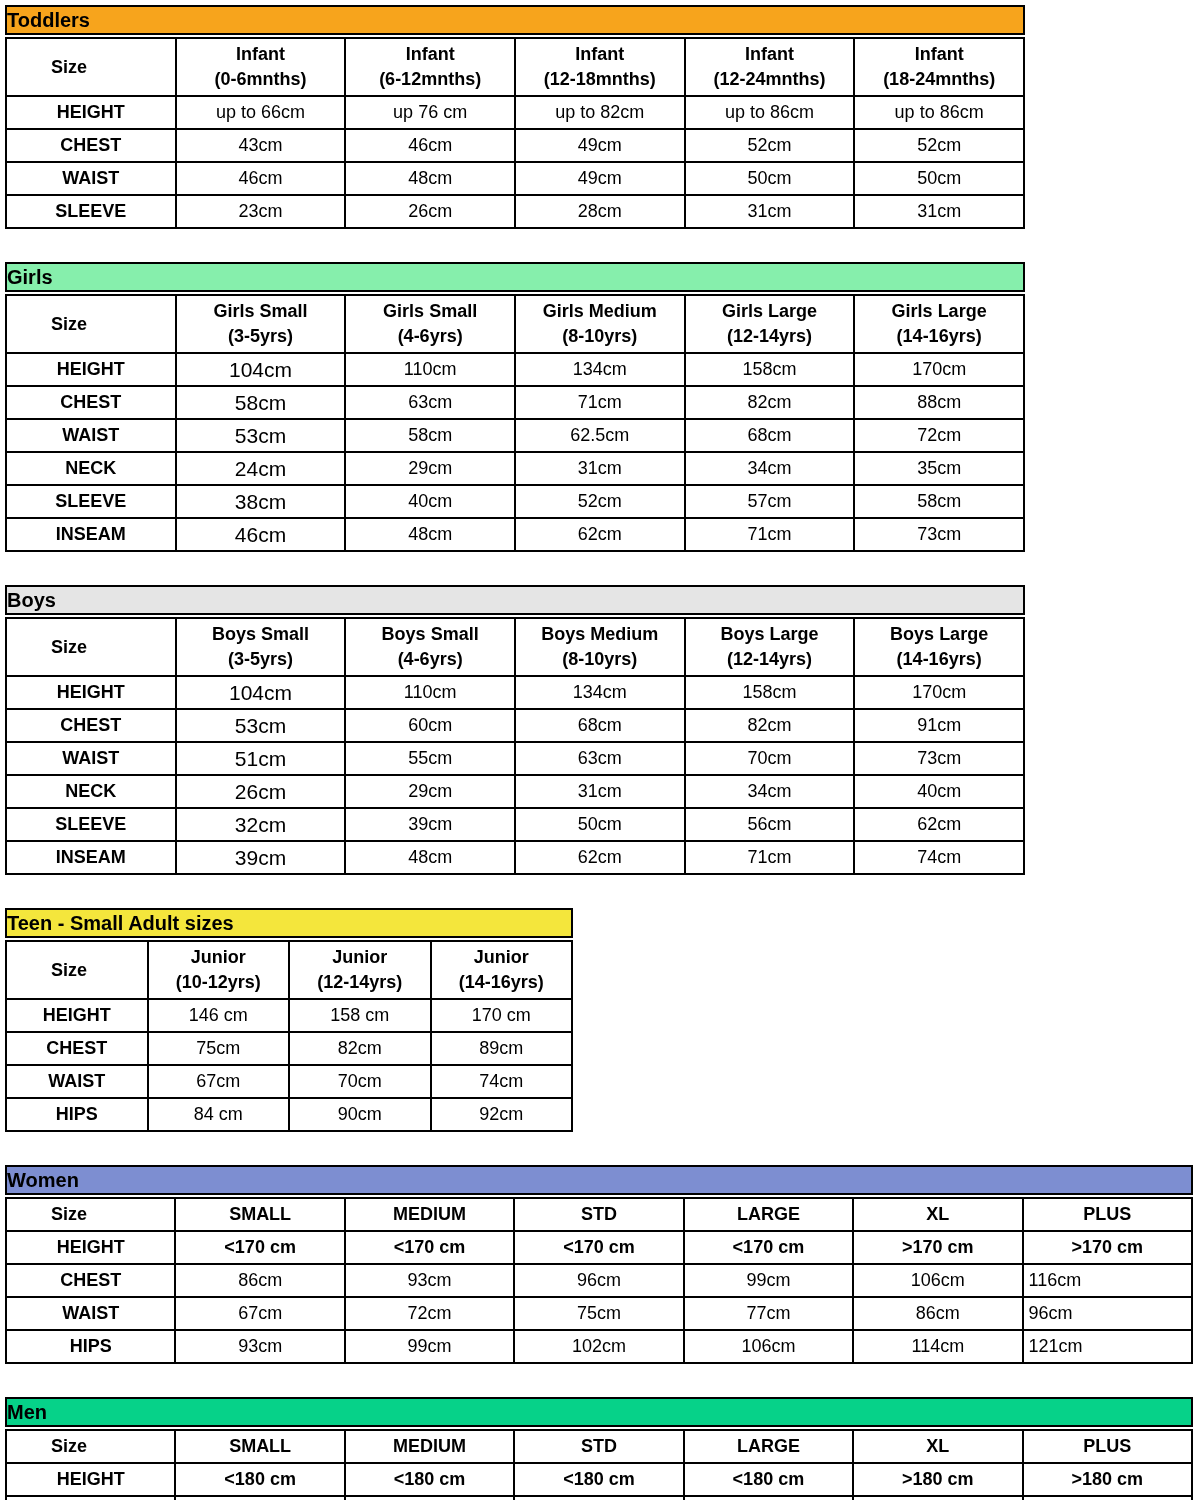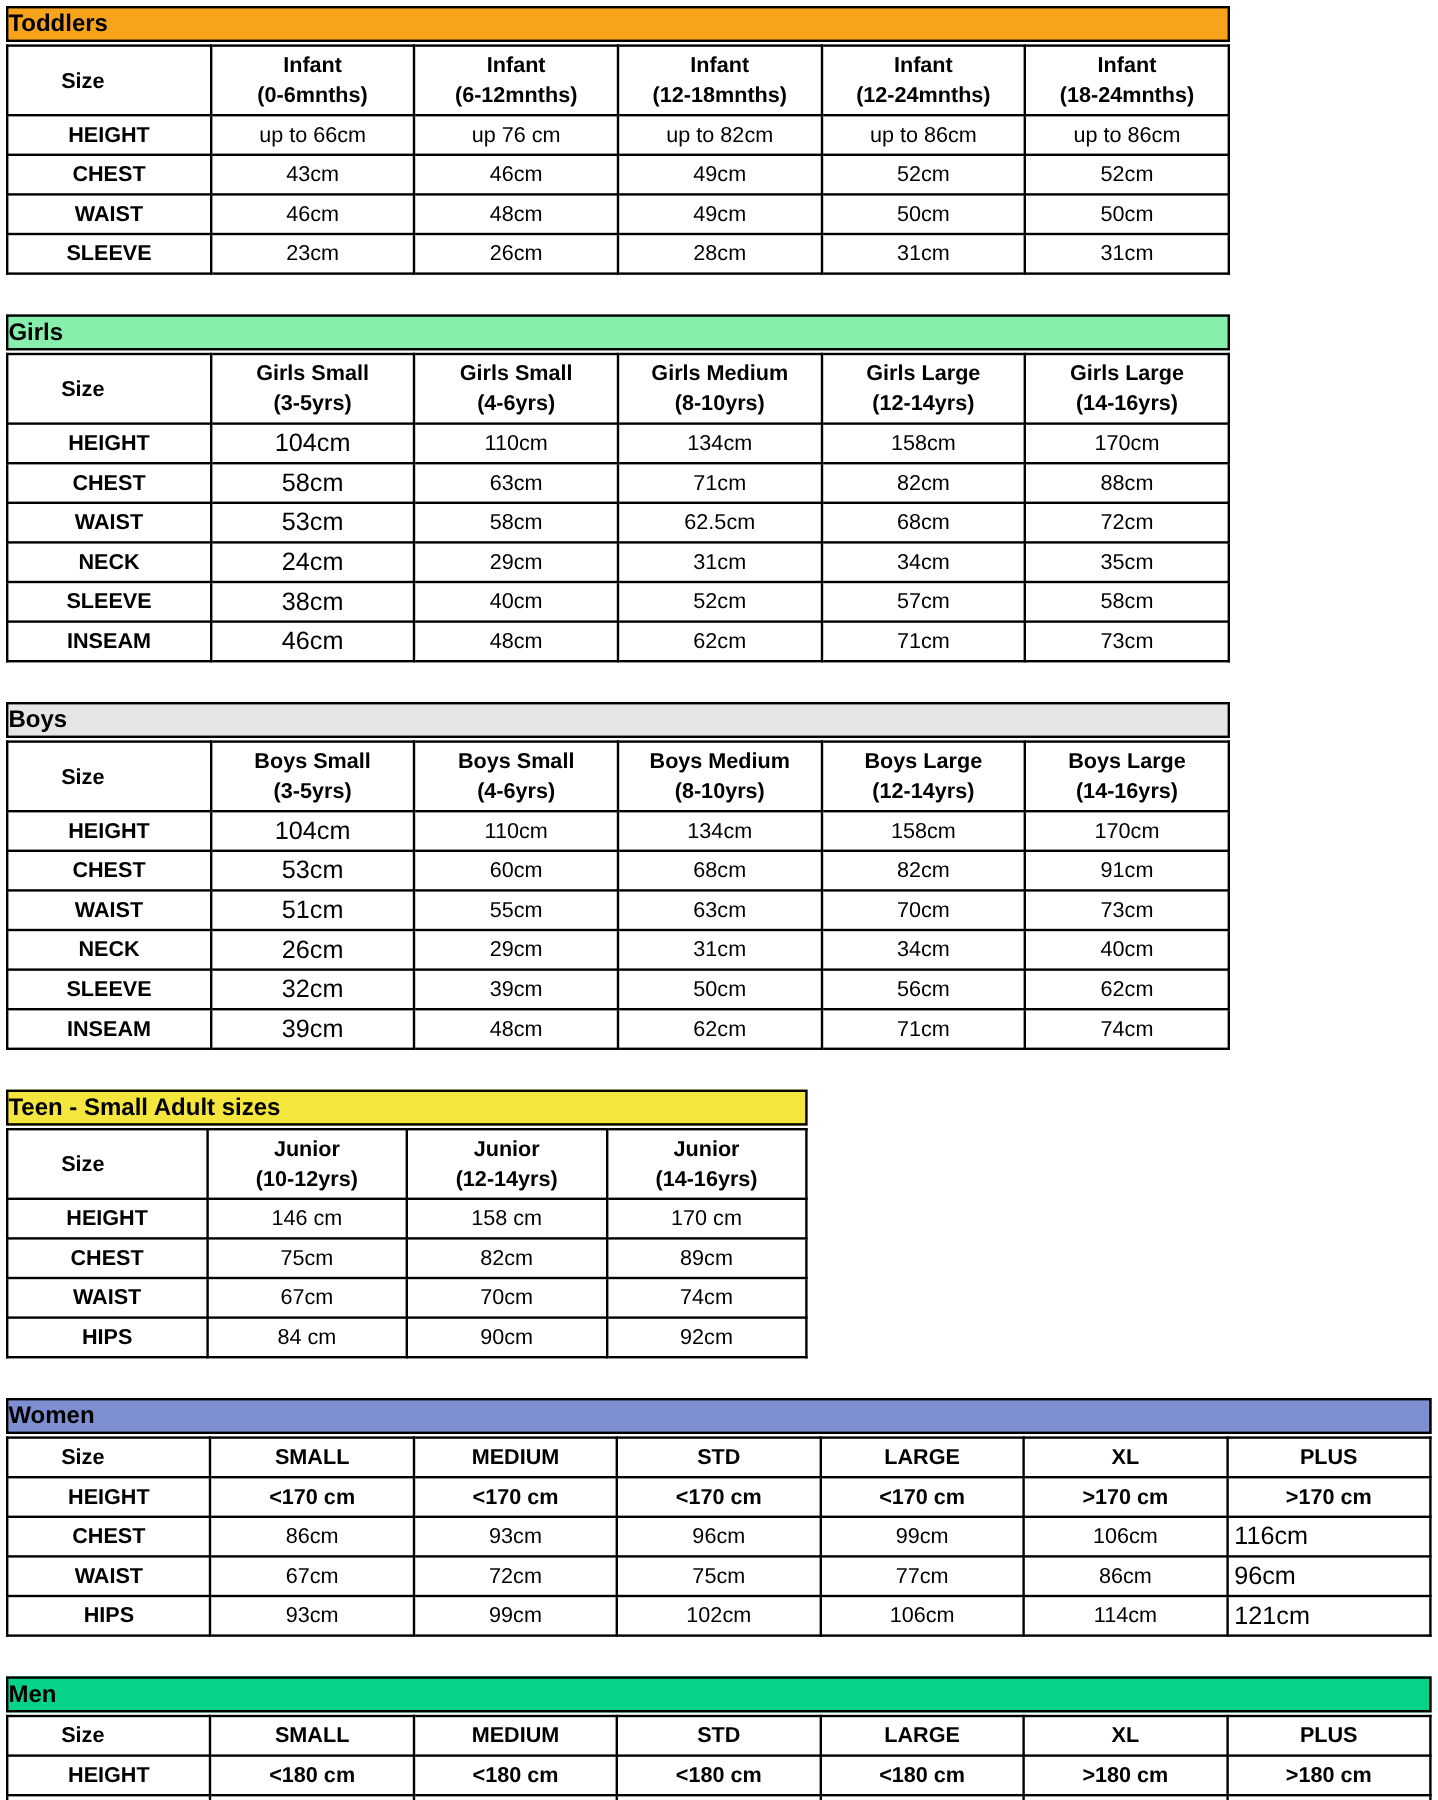--- a/index.html
+++ b/index.html
@@ -10,21 +10,21 @@
   }
   .page {
     width: 1198px;
     box-sizing: border-box;
     padding: 5px 0 0 5px;
   }
   section.size-table { margin-bottom: 33px; }
   section.size-table:last-child { margin-bottom: 0; }
 
   .cols-6 { width: 1020px; }
-  .cols-4 { width: 668px; }
+  .cols-4 { width: 568px; }
   .cols-7 { width: 1188px; }
 
   .band {
     box-sizing: border-box;
     width: 100%;
     height: 30px;
     line-height: 26px;
     border: 2px solid #000;
     text-align: left;
     font-weight: bold;
@@ -59,21 +59,21 @@
   }
 
   
   .tbl-girls tr.data-row td:nth-child(2),
   .tbl-boys  tr.data-row td:nth-child(2) { font-size: 21px; }
 
   .tbl-women tbody tr:nth-child(2) td.val,
   .tbl-men   tbody tr:nth-child(2) td.val { font-weight: bold; }
 
   .tbl-women tbody tr:nth-child(n+3) td:nth-child(7) {
-    text-align: left; font-size: 21px; padding-left: 5px;
+    text-align: left; font-size: 18px; padding-left: 5px;
   }
   .tbl-men tbody tr:nth-child(n+3) td:nth-child(4) { font-size: 21px; }
 </style>
 </head>
 <body>
 
 <div class="page">
 
   <section class="size-table two-line cols-6 tbl-toddlers">
     <div class="band" style="background: rgb(247, 164, 28);">Toddlers</div>

